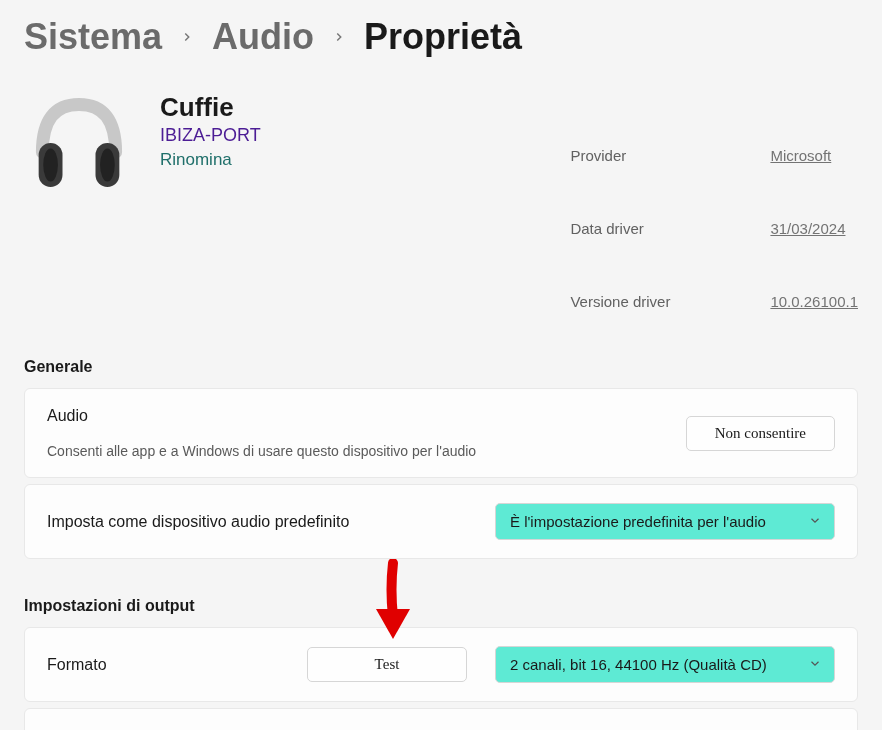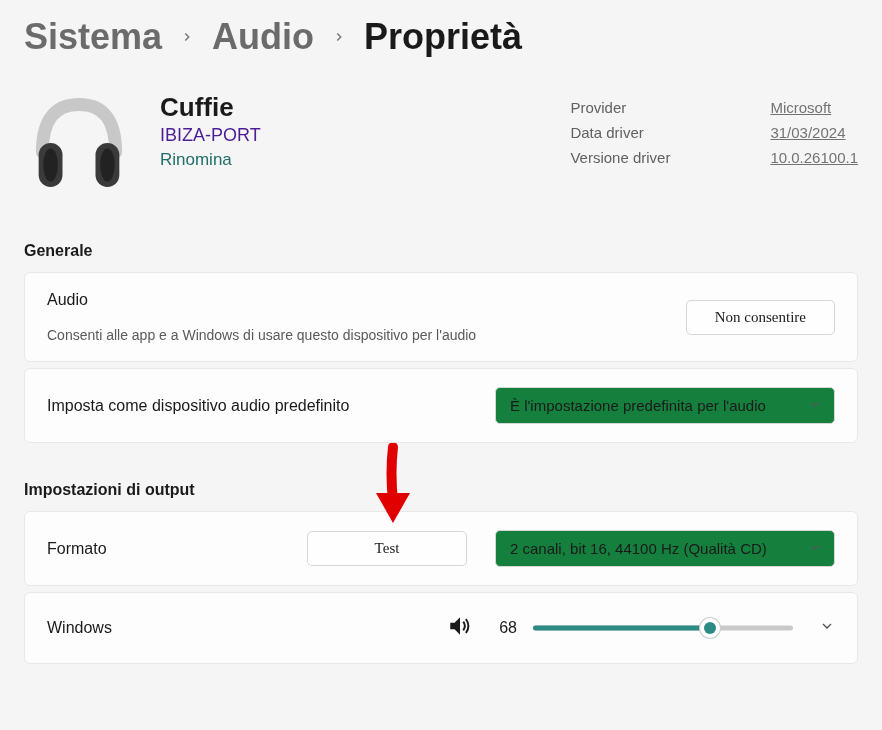--- a/index.html
+++ b/index.html
@@ -32,21 +32,21 @@
   .device-icon { width: 110px; height: 110px; }
   .device-name-block { padding-top: 4px; }
   .device-name { font-size: 26px; font-weight: 600; }
   .device-sub { font-size: 18px; color: #4c1d95; margin-top: 2px; }
   .device-rename { font-size: 17px; color: #1f6f6a; margin-top: 4px; cursor: pointer; }
   .device-right {
     margin-left: auto;
     font-size: 15px;
     padding-top: 8px;
   }
-  .info-row { display: flex; gap: 40px; line-height: 1.65; }
+  .info-row { display: flex; gap: 40px; line-height: 1.65; margin-top: 48px; }
   .info-label { width: 160px; color: #616161; }
   .info-value { color: #737373; text-decoration: underline; }
   .driver-link { color: #1f6f6a; margin-top: 4px; cursor: pointer; font-size: 15px; }
   .section-title {
     font-size: 16px;
     font-weight: 600;
     margin: 16px 0 12px 0;
     color: #1a1a1a;
   }
   .card {
@@ -68,21 +68,21 @@
     background: #fefefe;
     border: 1px solid #d6d6d6;
     border-radius: 5px;
     padding: 8px 28px;
     font-size: 15px;
     font-family: Liberation Serif, serif;
     cursor: pointer;
     color: #1a1a1a;
   }
   .select {
-    background: #15803d;
+    background: #5eead4;
     border: 1px solid #d6d6d6;
     border-radius: 5px;
     padding: 9px 40px 9px 14px;
     font-size: 15px;
     font-family: inherit;
     position: relative;
     cursor: pointer;
     min-width: 340px;
     display: flex;
     align-items: center;

